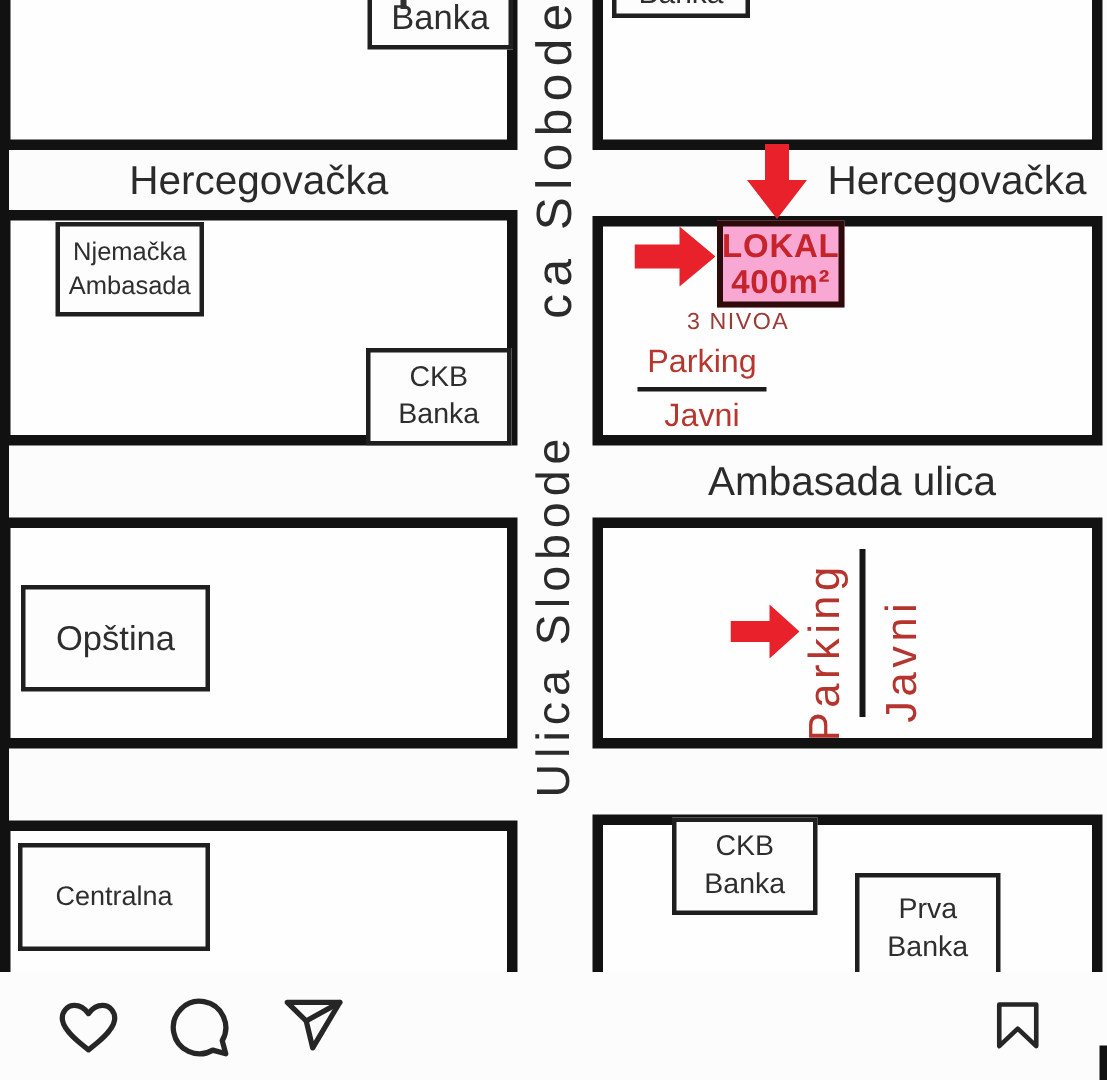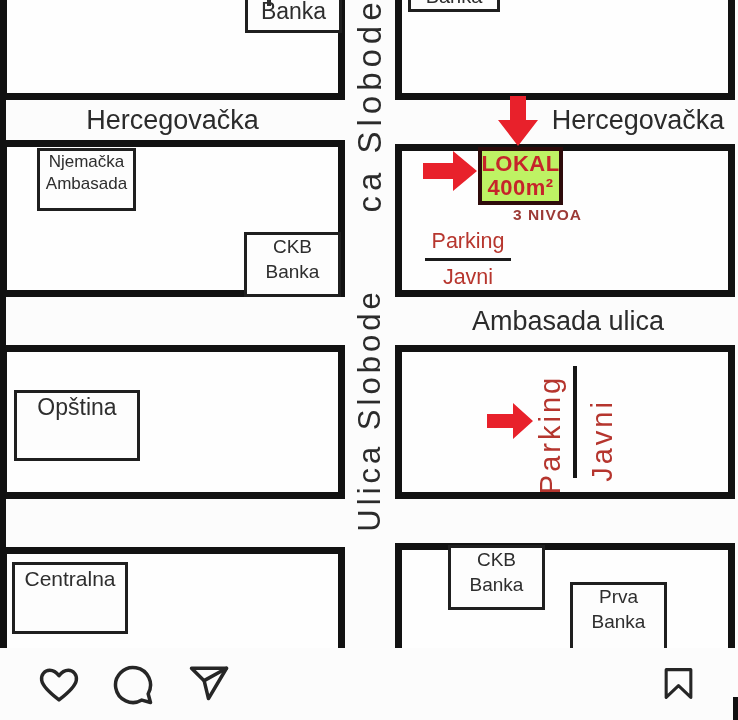--- a/index.html
+++ b/index.html
@@ -2,35 +2,35 @@
 <html><head>
 <meta charset="utf-8">
 <style>
   html,body{margin:0;padding:0;background:#ffffff;}
   #stage{position:relative;width:738px;height:720px;background:#fcfcfc;overflow:hidden;
          font-family:"Liberation Sans",sans-serif;color:#2a2a2a;padding-left:16px;}
   
   #map{position:absolute;left:0;top:0;width:738px;height:648px;overflow:hidden;}
   .block{position:absolute;background:#fefefe;border:7px solid #121212;box-sizing:border-box;}
   .box{position:absolute;background:#fdfdfd;border:3px solid #1f1f1f;box-sizing:border-box;
-       display:flex;flex-direction:column;align-items:center;
+       display:flex;flex-direction:column;align-items:center;justify-content:center;
        text-align:center;color:#2e2e2e;line-height:1.3;font-size:19px;}
   .box.cut-top{justify-content:flex-end;padding-bottom:3px;}
   .street-label{position:absolute;display:flex;align-items:center;justify-content:center;
                 font-size:27px;color:#2b2b2b;white-space:nowrap;}
   .vlabel{position:absolute;display:flex;align-items:center;justify-content:center;}
   .vlabel span{transform:rotate(-90deg);white-space:nowrap;display:block;
                font-size:31px;letter-spacing:4px;color:#2b2b2b;}
   
-  .lokal-box{position:absolute;left:478px;top:147px;width:85px;height:58px;background:#bef264;
+  .lokal-box{position:absolute;left:478px;top:147px;width:85px;height:58px;background:#f9a8d4;
              border:4px solid #2e0b0b;box-sizing:border-box;display:flex;flex-direction:column;
              align-items:center;justify-content:center;line-height:1.1;}
   .lokal-box b{font-size:22px;font-weight:bold;color:#c6242a;letter-spacing:.5px;}
-  .nivoa{position:absolute;left:458px;top:206px;width:124px;text-align:right;
-         font-size:15.5px;font-weight:bold;color:#9c3a36;letter-spacing:1px;}
+  .nivoa{position:absolute;left:458px;top:206px;width:124px;text-align:left;
+         font-size:15.5px;font-weight:normal;color:#9c3a36;letter-spacing:1px;}
   .frac{position:absolute;left:416px;top:229px;width:104px;display:flex;flex-direction:column;
         align-items:center;color:#b7362e;font-size:21.5px;}
   .frac .frac-line{width:86px;height:3px;background:#1b1b1b;margin:4px 0;}
   .rot-red{position:absolute;display:flex;align-items:center;justify-content:center;}
   .rot-red span{transform:rotate(-90deg);white-space:nowrap;font-size:29px;letter-spacing:3px;color:#b5352e;}
   .vdivider{position:absolute;left:573px;top:366px;width:4px;height:112px;background:#161616;}
   .arrow{position:absolute;}
   
   .edge-line-left{position:absolute;left:0;top:0;width:6px;height:716px;background:#111;}
   .mark{position:absolute;background:#2f2f2f;}
@@ -72,21 +72,21 @@
 
     <div class="box" style="left:244px;top:232px;width:97px;height:65px">
       <span>CKB</span>
       <span>Banka</span>
     </div>
 
     <div class="box" style="left:14px;top:390px;width:126px;height:71px;font-size:23px">
       <span>Opština</span>
     </div>
 
-    <div class="box" style="left:12px;top:562px;width:116px;height:72px;font-size:21px">
+    <div class="box" style="left:12px;top:562px;width:128px;height:72px;font-size:18px">
       <span>Centralna</span>
     </div>
 
     <div class="box" style="left:448px;top:545px;width:97px;height:65px">
       <span>CKB</span>
       <span>Banka</span>
     </div>
 
     <div class="box" style="left:570px;top:582px;width:97px;height:75px">
       <span>Prva</span>

